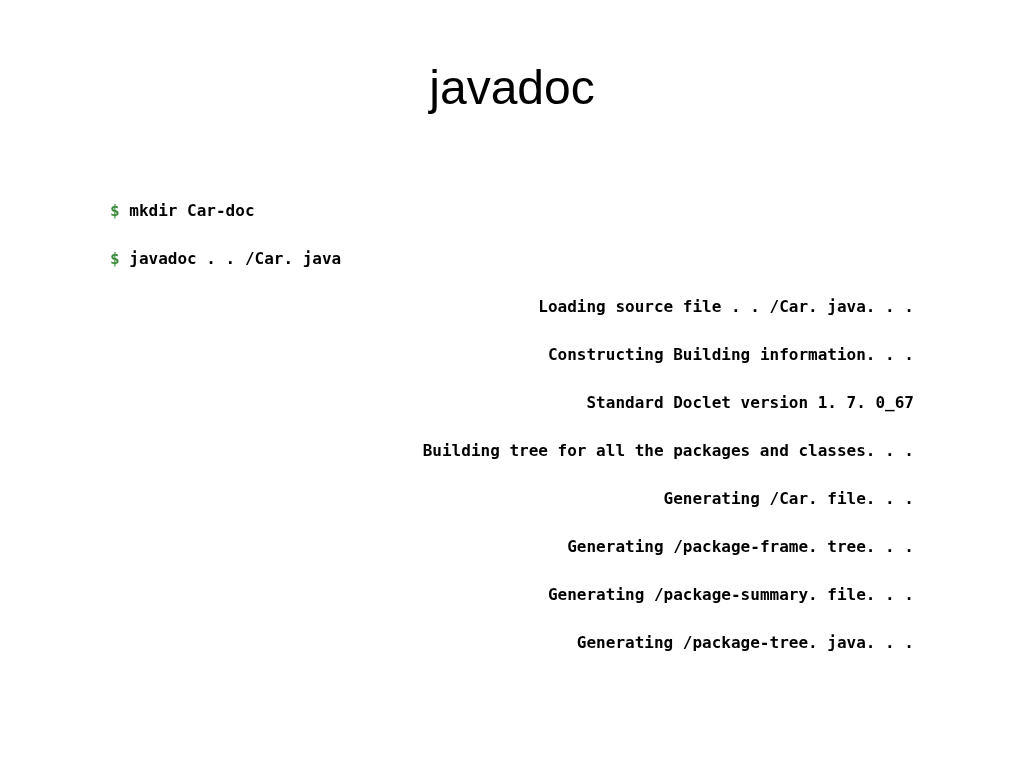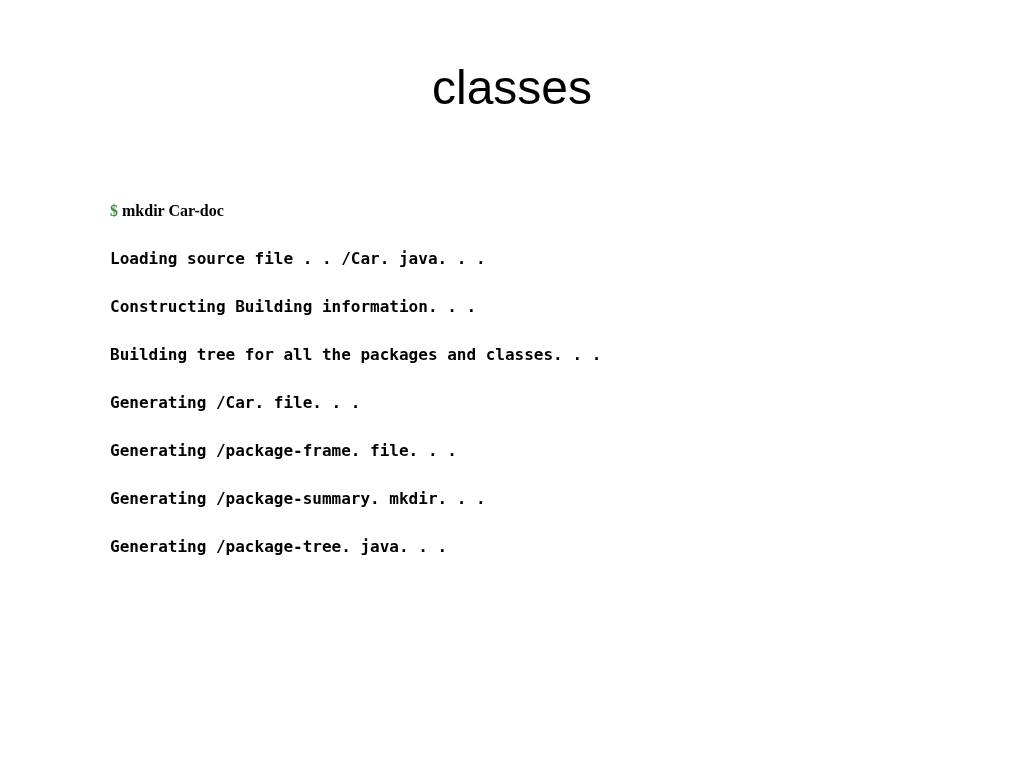--- a/index.html
+++ b/index.html
@@ -33,39 +33,41 @@
     color: #000;
     white-space: pre;
     font-weight: 600;
   }
   .prompt {
     color: #3c8c3c;
     font-weight: 700;
   }
   .cmd-line {
     display: block;
-    font-family: Liberation Serif, serif;
   }
   .out-line {
     display: block;
+    text-align: right;
   }
 </style>
 </head>
 <body>
 
 <div class="slide">
-  <h1 class="title">classes</h1>
+  <h1 class="title">javadoc</h1>
   <div class="terminal">
 <span class="cmd-line"><span class="prompt">$</span> <span>mkdir Car-doc</span></span>
+<span class="cmd-line"><span class="prompt">$</span> <span>javadoc . . /Car. java</span></span>
 <span class="out-line">Loading source file . . /Car. java. . .</span>
 <span class="out-line">Constructing Building information. . .</span>
+<span class="out-line">Standard Doclet version 1. 7. 0_67</span>
 <span class="out-line">Building tree for all the packages and classes. . .</span>
 <span class="out-line">Generating /Car. file. . .</span>
-<span class="out-line">Generating /package-frame. file. . .</span>
-<span class="out-line">Generating /package-summary. mkdir. . .</span>
+<span class="out-line">Generating /package-frame. tree. . .</span>
+<span class="out-line">Generating /package-summary. file. . .</span>
 <span class="out-line">Generating /package-tree. java. . .</span>
 
 
 
 
 
 
 
 
 

